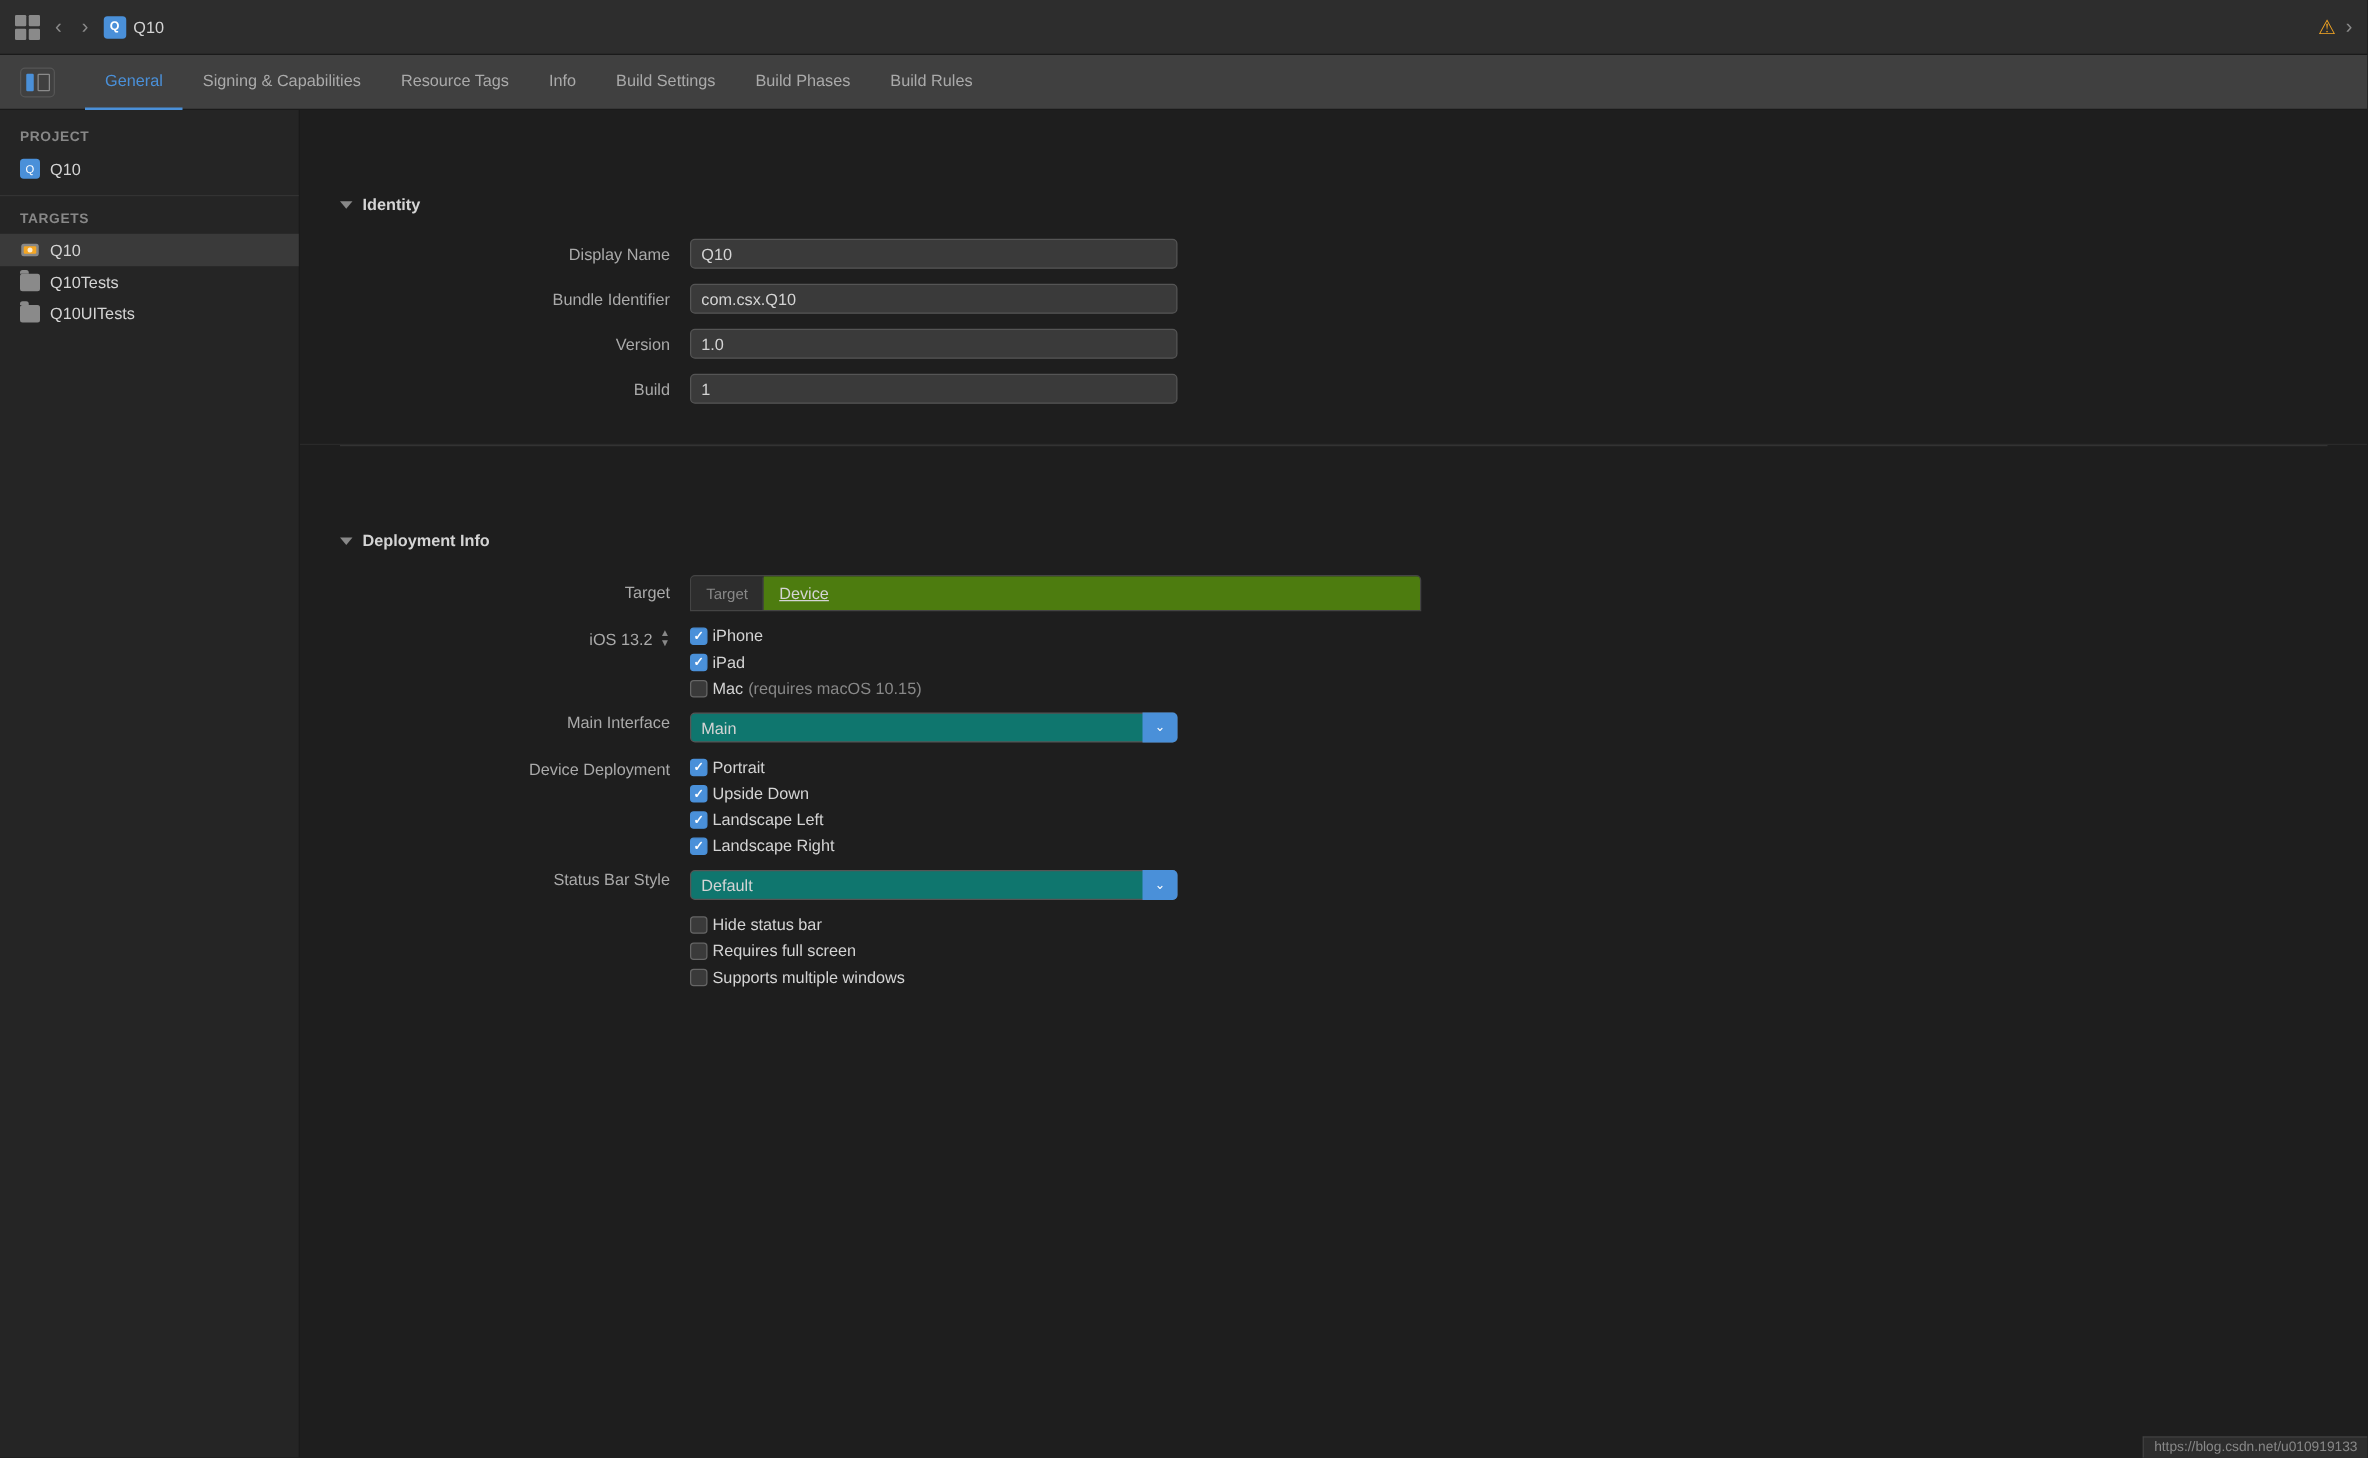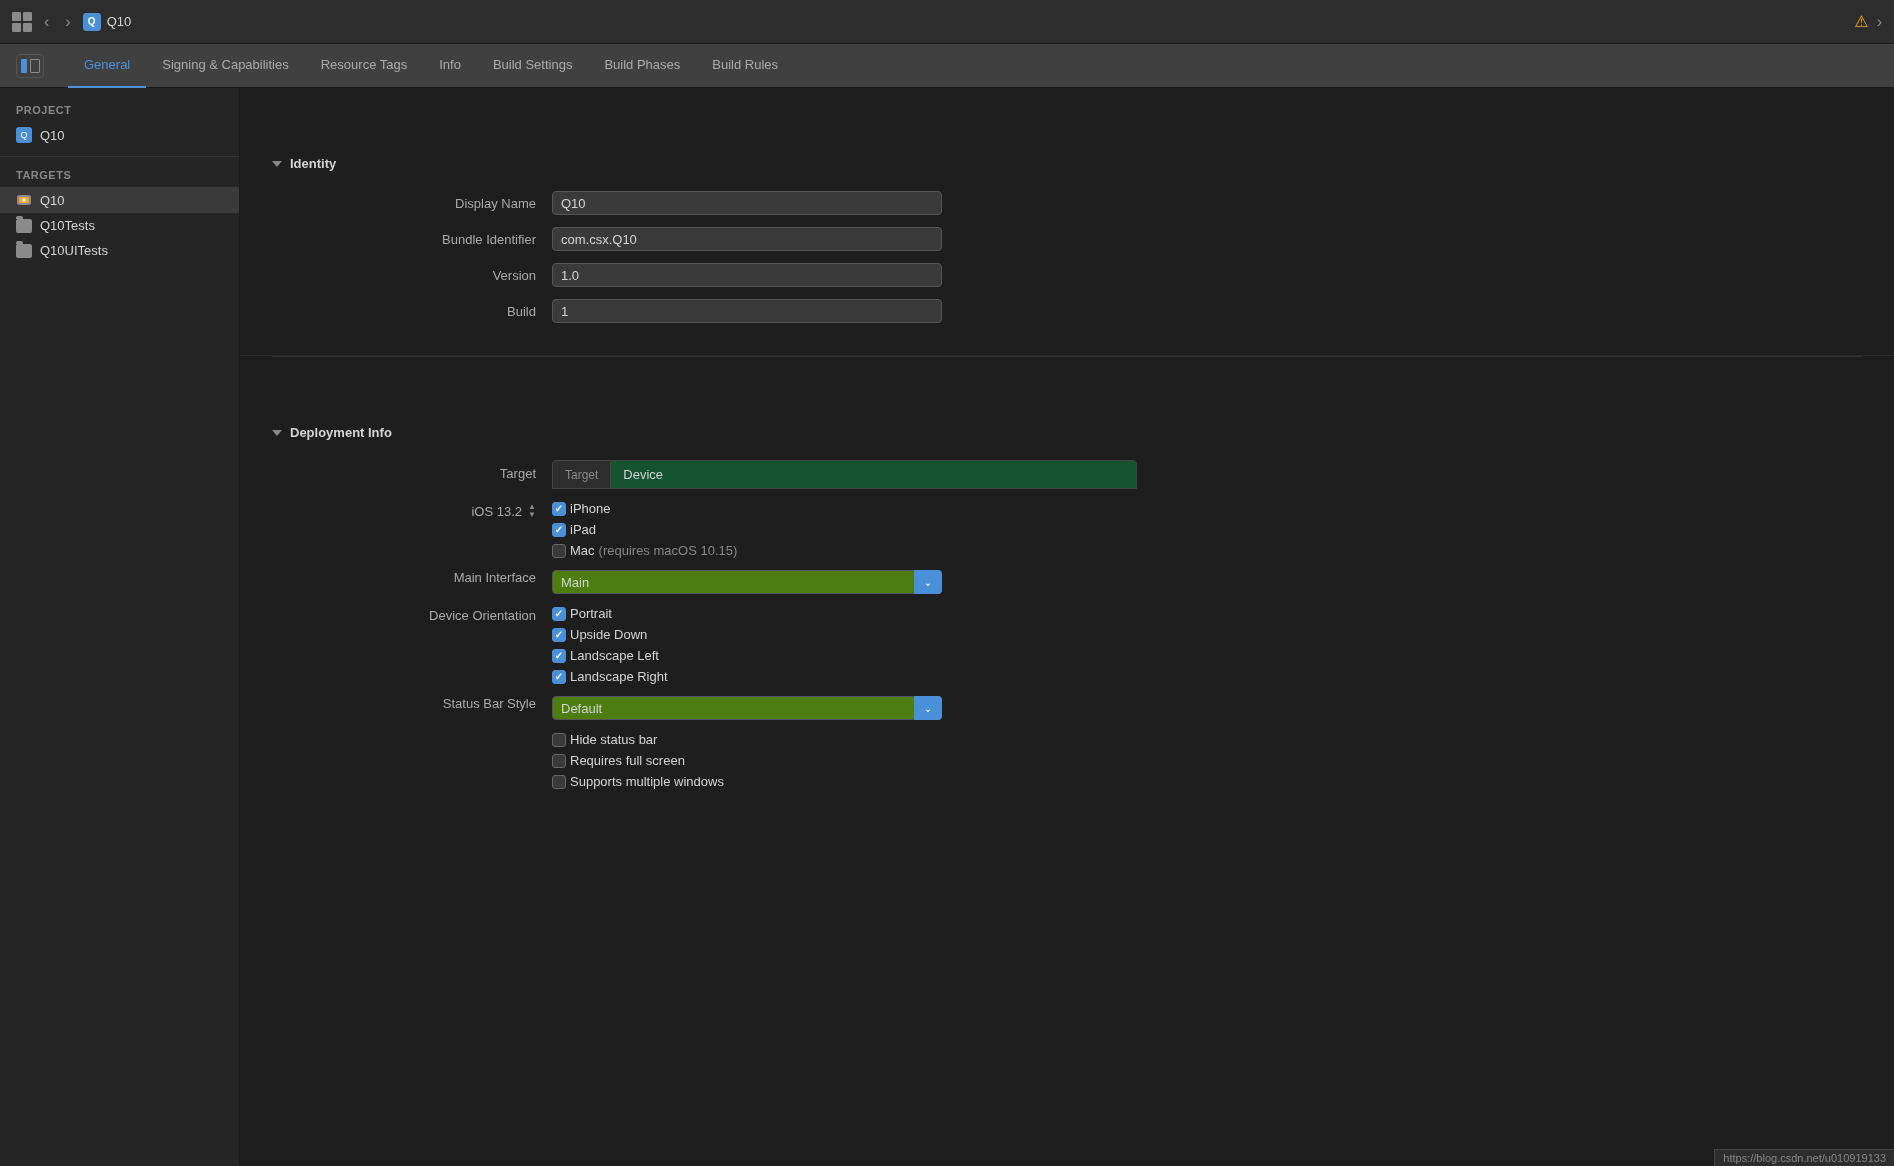--- a/index.html
+++ b/index.html
@@ -290,25 +290,26 @@
     }
     .target-header-label {
       background: #2d2d2d;
       color: #888;
       font-size: 12px;
       padding: 6px 12px;
       border-right: 1px solid #444;
       white-space: nowrap;
     }
     .target-header-value {
-      background: #14532d;
+      background: #4d7c0f;
       color: #d4d4d4;
       font-size: 13px;
       padding: 6px 12px;
       flex: 1;
+      text-decoration: underline;
     }
 
     
     .ios-row {
       display: flex;
       align-items: flex-start;
       margin: 12px 0;
     }
     .ios-label {
       width: 280px;
@@ -377,21 +378,21 @@
     
     .form-row-select {
       display: flex;
       margin: 12px 0;
     }
     .select-with-arrow {
       position: relative;
       width: 390px;
     }
     .select-field {
-      background: #4d7c0f;
+      background: #0f766e;
       border: 1px solid #555;
       border-radius: 4px;
       color: #d4d4d4;
       font-size: 13px;
       padding: 3px 32px 3px 8px;
       width: 100%;
       height: 24px;
       outline: none;
       appearance: none;
       cursor: pointer;
@@ -600,21 +601,21 @@
         <div class="select-with-arrow">
           <select class="select-field">
             <option>Main</option>
           </select>
           <div class="select-arrow">⌄</div>
         </div>
       </div>
 
       <div class="ios-row">
         <div class="ios-label">
-          <span>Device Orientation</span>
+          <span>Device Deployment</span>
         </div>
         <div class="checkboxes-group">
           <div class="checkbox-row">
             <div class="checkbox checked"></div>
             <span>Portrait</span>
           </div>
           <div class="checkbox-row">
             <div class="checkbox checked"></div>
             <span>Upside Down</span>
           </div>

